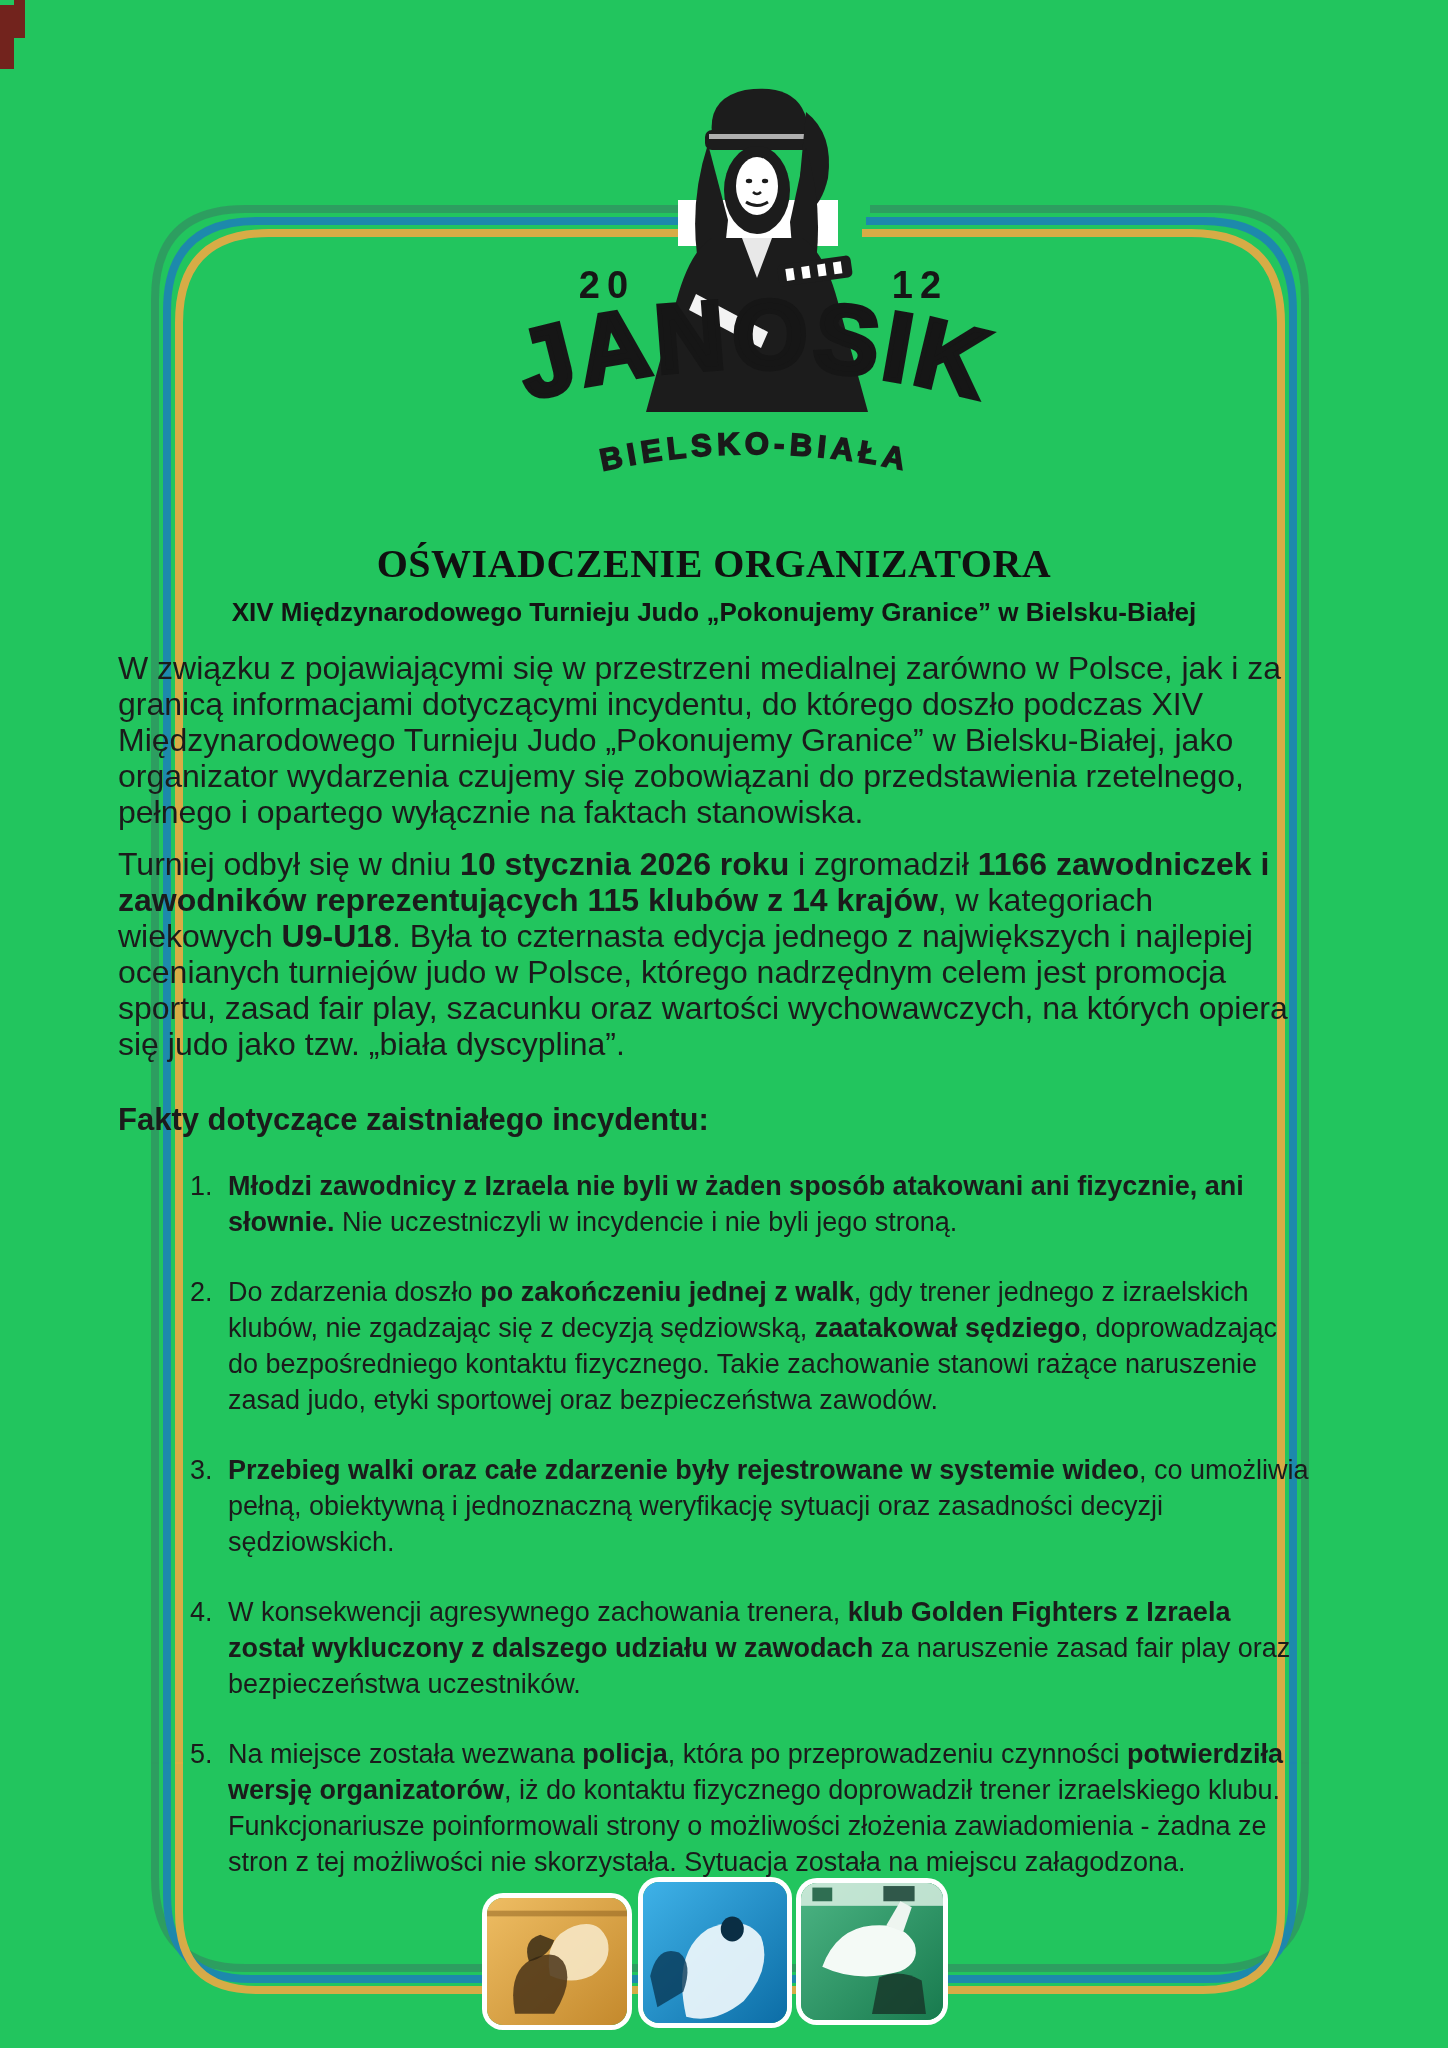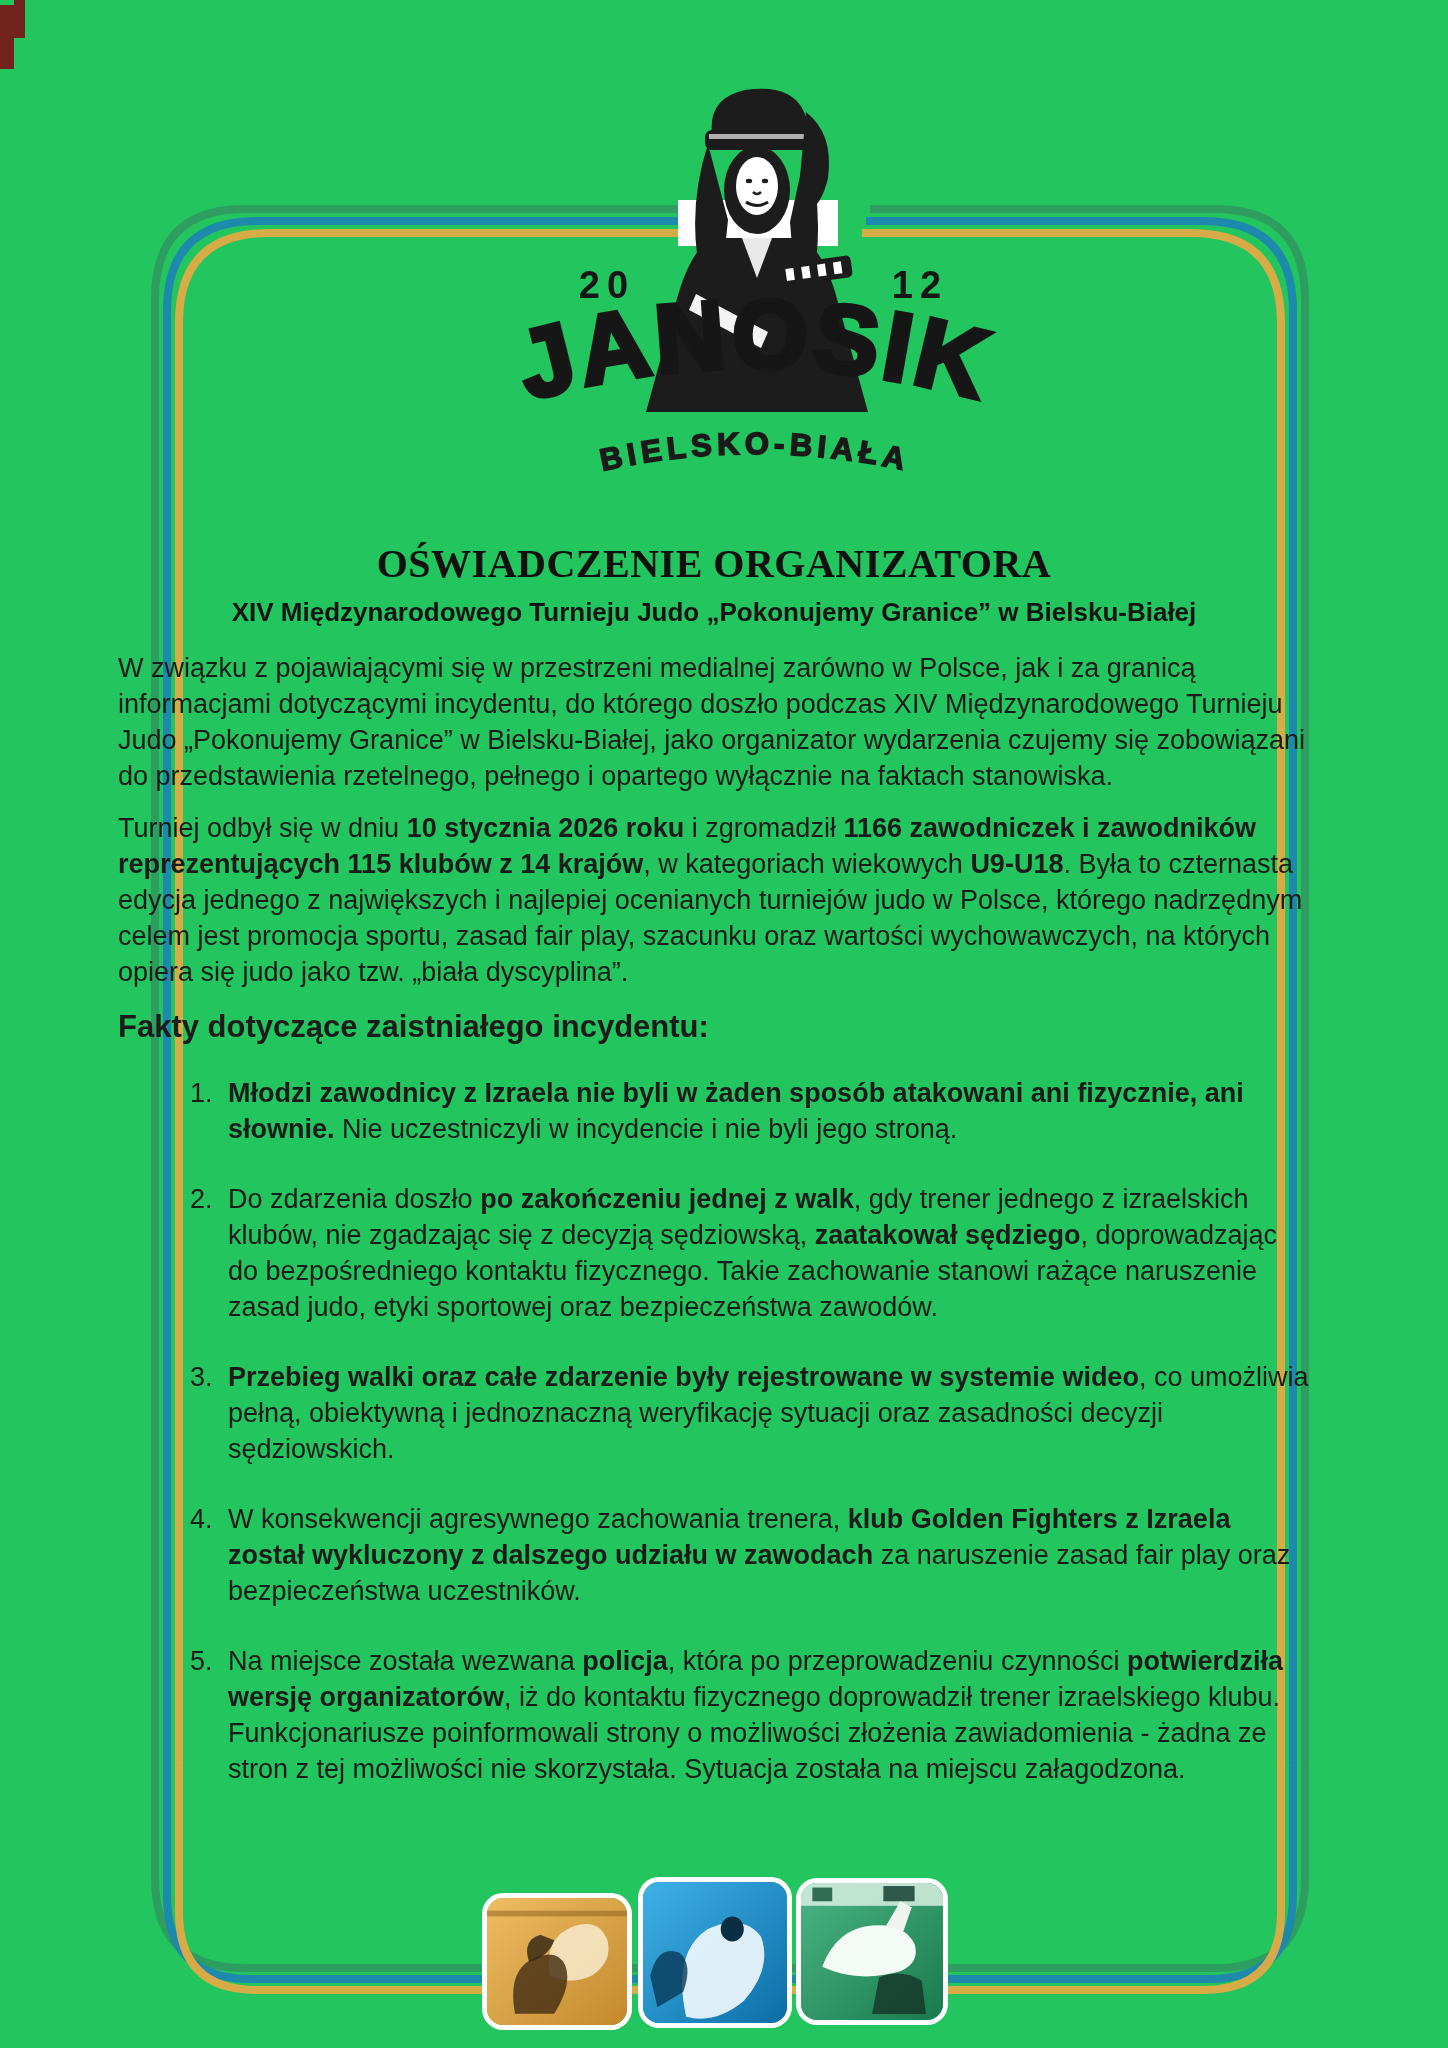--- a/index.html
+++ b/index.html
@@ -16,22 +16,22 @@
   .frame-svg path{fill:none;stroke-width:8px;opacity:.95;}
   
   .logo-svg{position:absolute;left:450px;top:80px;width:610px;height:410px;}
   .logo-name{font-family:"Liberation Sans",sans-serif;font-weight:bold;font-size:97px;letter-spacing:4px;fill:#161616;stroke:#161616;stroke-width:5px;}
   .logo-city{font-family:"Liberation Sans",sans-serif;font-weight:bold;font-size:31px;letter-spacing:5px;fill:#1a1a1a;stroke:#1a1a1a;stroke-width:1.6px;}
   .logo-year{font-family:"Liberation Sans",sans-serif;font-weight:bold;font-size:38px;letter-spacing:7px;fill:#161616;}
   
   .content{position:absolute;left:118px;top:540px;width:1192px;}
   .doc-title{font-family:"Liberation Serif",serif;font-size:40px;font-weight:bold;letter-spacing:.5px;color:#101010;text-align:center;margin:0 0 10px 0;}
   .doc-subtitle{font-size:26px;font-weight:bold;color:#141414;text-align:center;margin:4px 0 22px 0;}
-  .body-par{font-size:27px;line-height:36px;margin:0 0 16px 0;}
-  .body-par.par-2{margin-bottom:19px;}
+  .body-par{font-size:32px;line-height:36px;margin:0 0 16px 0;}
+  .body-par.par-2{margin-bottom:40px;}
   .facts-heading{font-size:31px;font-weight:bold;margin:0 0 30px 0;}
   .facts-list{list-style:none;margin:0;padding:0;}
   .fact-item{position:relative;padding-left:110px;font-size:27px;line-height:36px;margin-bottom:34px;}
   .fact-number{position:absolute;left:72px;top:0;}
   b{font-weight:bold;}
   
   .photo{position:absolute;border-radius:16px;overflow:hidden;box-shadow:0 0 0 5px #fff;}
   .photo svg{display:block;width:100%;height:100%;}
   .photo-orange{left:487px;top:1898px;width:140px;height:127px;}
   .photo-blue{left:643px;top:1882px;width:144px;height:141px;}

